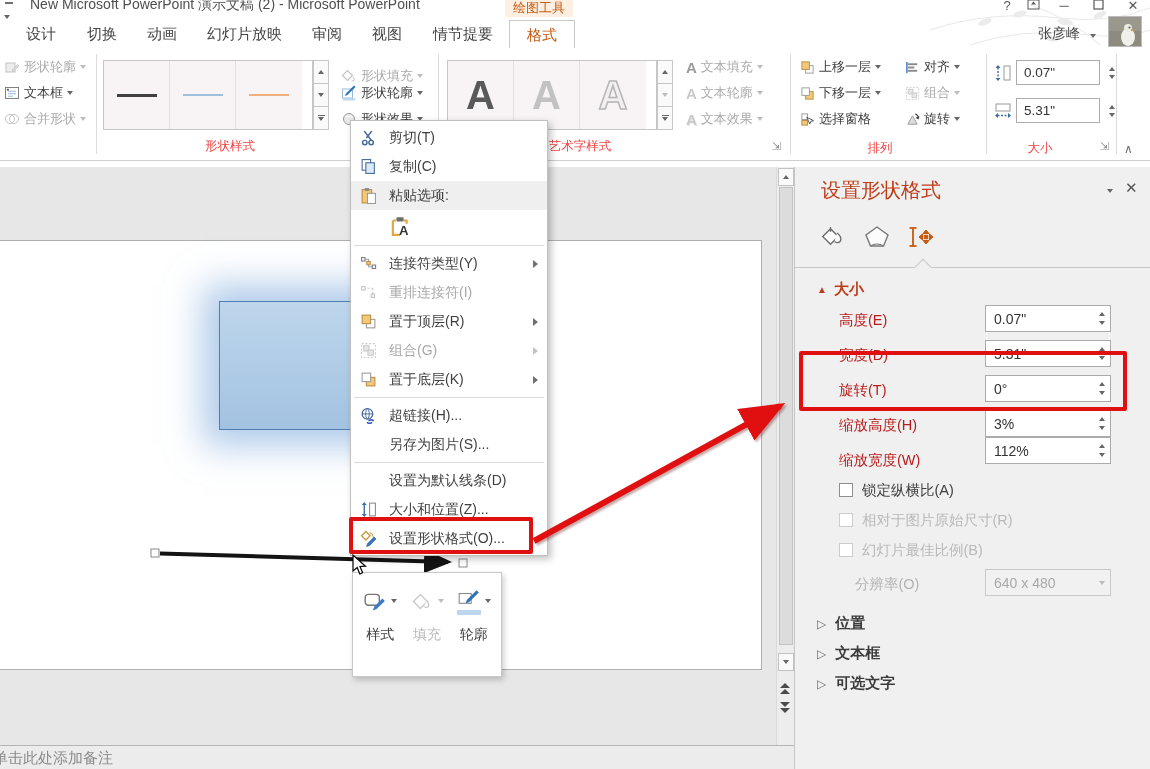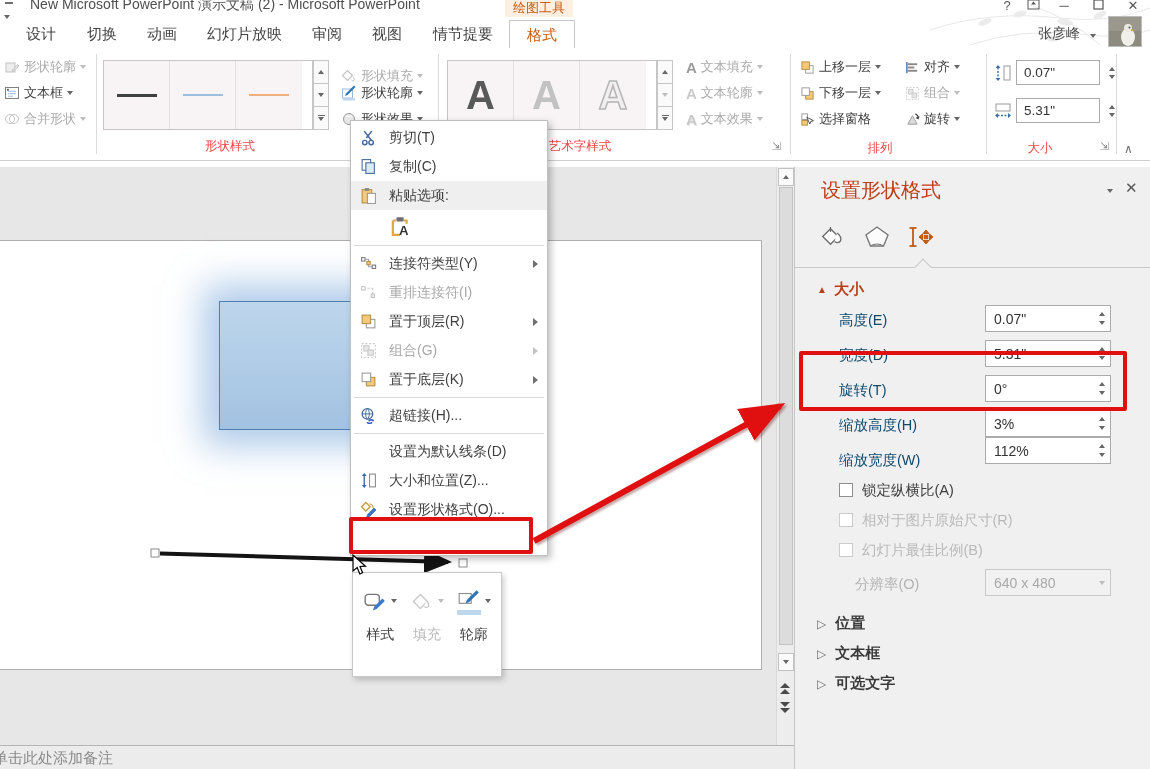--- a/index.html
+++ b/index.html
@@ -52,21 +52,21 @@
   
   #notes{position:absolute;left:0;top:745px;width:794px;height:24px;background:#ececec;border-top:1px solid #b5b5b5}
   #notes span{position:absolute;left:-7px;top:3px;font-size:15px;color:#8a8a8a;white-space:nowrap}
   
   #pane{position:absolute;left:794px;top:167px;width:356px;height:602px;background:#f0f0f0;border-left:1px solid #c6c6c6}
   #panetitle{position:absolute;left:26px;top:10px;font-size:20px;color:#be3d19}
   .paneicon{position:absolute;top:56px;width:28px;height:28px}
   #notchline{position:absolute;left:0;top:100px;width:356px;height:1px;background:#c9c9c9}
   #notch{position:absolute;left:122px;top:94px;width:12px;height:12px;background:#f0f0f0;border-top:1px solid #c9c9c9;border-left:1px solid #c9c9c9;transform:rotate(45deg)}
   .sechdr{position:absolute;left:22px;font-size:15px;font-weight:bold;color:#be3d19;display:flex;gap:7px;align-items:center}
-  .plabel{position:absolute;left:44px;font-size:14.5px;color:#0c4a6e;white-space:nowrap}
+  .plabel{position:absolute;left:44px;font-size:14.5px;color:#b91c1c;white-space:nowrap}
   .plabel.gray{color:#b3b3b3}
   .pinput{position:absolute;left:190px;width:126px;height:27px;background:#fff;border:1px solid #ababab;font-size:14px;color:#333;display:flex;align-items:center;justify-content:space-between;padding:0 5px 0 8px}
   .pinput .spins{display:flex;flex-direction:column;gap:5px;align-items:center}
   .pinput.gray{background:#f1f1f1;border-color:#c9c9c9;color:#a9a9a9}
   .cb{position:absolute;width:14px;height:14px;background:#fff;border:1px solid #8e8e8e}
   .cb.gray{border-color:#ccc}
   .cblabel{position:absolute;font-size:14.5px;color:#3f3f3f;white-space:nowrap}
   .cblabel.gray{color:#b9b9b9}
   .collap{position:absolute;left:22px;font-size:15px;font-weight:bold;color:#3b3b3b;display:flex;gap:9px;align-items:center}
   .collap .ar{color:#6e6e6e;font-weight:normal;font-size:12px}
@@ -607,20 +607,23 @@
         <i></i>
       </div>
     <div class="mrow">
       <svg class="mico" viewBox="0 0 16 16">
           <circle cx="7" cy="6.5" r="5" fill="none" stroke="#44699d" stroke-width="1.2"></circle>
           <path d="M2 6.5 h10 M7 1.5 c-2.3 2 -2.3 8 0 10 M7 1.5 c2.3 2 2.3 8 0 10" fill="none" stroke="#44699d" stroke-width=".9"></path>
           <path d="M8.5 13.5 c0 -1.8 4 -1.8 4 0 m-5.5 .5 c0 1.8 4 1.8 4 0" stroke="#3a62c4" stroke-width="1.5" fill="none"></path>
         </svg>
       <span>超链接(H)...</span>
     </div>
+    <div class="mrow" style="padding-left:38px">
+      <span>另存为图片(S)...</span>
+    </div>
     <div class="msep">
         <i></i>
       </div>
     <div class="mrow" style="padding-left:38px">
       <span>设置为默认线条(D)</span>
     </div>
     <div class="mrow">
       <svg class="mico" viewBox="0 0 16 16">
           <path d="M4 1 l2.3 2.8 h-4.6 z M4 15 l2.3 -2.8 h-4.6 z" fill="#3a6ea5"></path>
           <line x1="4" y1="3.5" x2="4" y2="12.5" stroke="#3a6ea5" stroke-width="1.3"></line>

